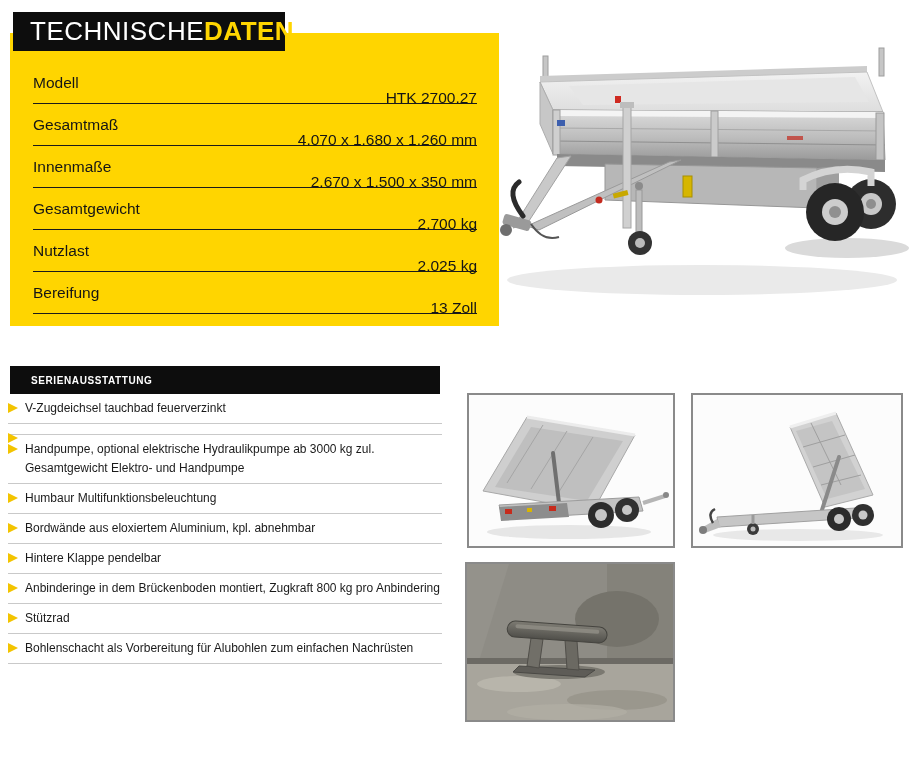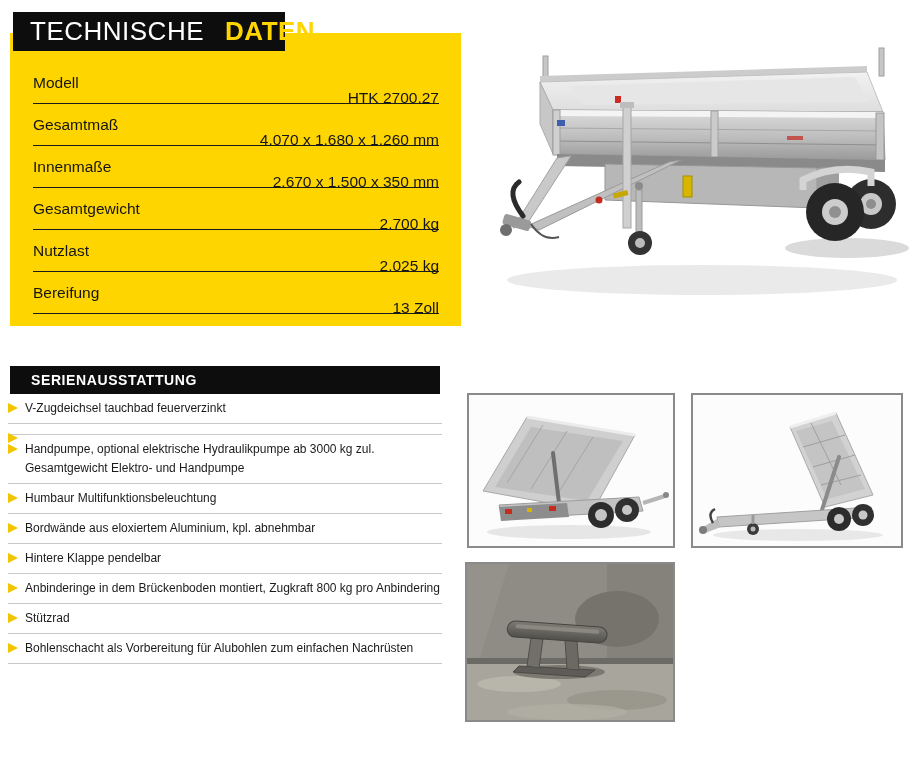--- a/index.html
+++ b/index.html
@@ -4,35 +4,35 @@
 <style>
   html,body{margin:0;padding:0;background:#ffffff;}
   #page{position:relative;width:914px;height:782px;background:#ffffff;
         font-family:"Liberation Sans",sans-serif;overflow:hidden;}
 
   
   .header-bar{position:absolute;left:13px;top:12px;width:272px;height:39px;
       background:#0d0d0d;display:flex;align-items:center;padding-left:17px;
       box-sizing:border-box;z-index:3;}
   .header-bar .t1{color:#ffffff;font-size:26px;font-weight:500;letter-spacing:.5px;}
-  .header-bar .t2{color:#ffd500;font-size:26px;font-weight:700;letter-spacing:.5px;margin-left:21px;}
-
-  
-  .spec-panel{position:absolute;left:10px;top:33px;width:451px;height:293px;
+  .header-bar .t2{color:#ffd500;font-size:26px;font-weight:700;letter-spacing:.5px;margin-left:0;}
+
+  
+  .spec-panel{position:absolute;left:10px;top:33px;width:489px;height:293px;
       background:#ffd500;box-sizing:border-box;padding:29px 22px 0 23px;z-index:2;}
   .spec-row{height:41px;display:flex;justify-content:space-between;align-items:center;
       border-bottom:1px solid #1a1a1a;font-size:15.5px;color:#151515;}
   .spec-row .lab{font-weight:400;}
   .spec-row .val{font-weight:400;text-align:center;margin-top:31px;}
 
   
   .equip-bar{position:absolute;left:10px;top:366px;width:430px;height:28px;
       background:#0d0d0d;display:flex;align-items:center;padding-left:21px;
       box-sizing:border-box;}
-  .equip-bar span{color:#ffffff;font-size:14px;font-weight:700;letter-spacing:.6px;}
+  .equip-bar span{color:#ffffff;font-size:10px;font-weight:700;letter-spacing:.6px;}
   .equip-list{position:absolute;left:8px;top:394px;width:434px;margin:0;padding:0;
       list-style:none;}
   .equip-list li{position:relative;padding:5px 2px 5px 17px;border-bottom:1px solid #c9c9c9;
       font-size:12px;line-height:19px;color:#1a1a1a;}
   .bullet{position:absolute;left:0;top:9px;width:0;height:0;
       border-left:10px solid #f3c400;border-top:5px solid transparent;
       border-bottom:5px solid transparent;}
 
   
   .main-photo{position:absolute;left:487px;top:40px;width:427px;height:280px;}

